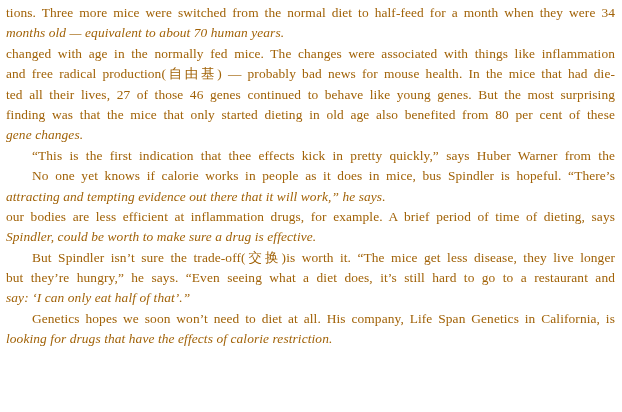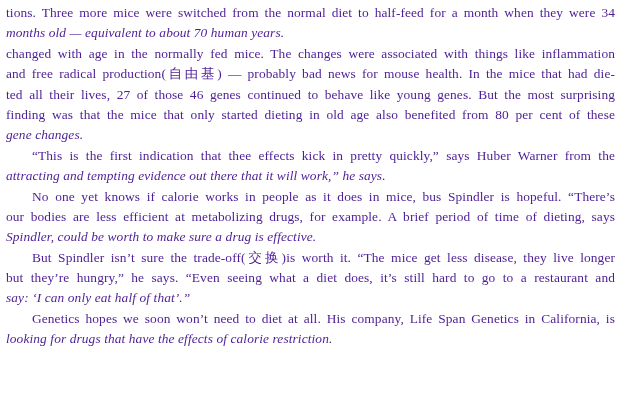--- a/index.html
+++ b/index.html
@@ -32,31 +32,31 @@
     text-align-last: left;
     font-style: italic;
   }
   .line.indent {
     text-indent: 26px;
   }
 </style>
 </head>
 <body style="background: rgb(255, 255, 255);">
 
-<main class="page" style="color: #4c1d95;">
+<main class="page" style="color: #a16207;">
     <div class="line">tions. Three more mice were switched from the normal diet to half-feed for a month when they were 34</div>
     <div class="line end">months old — equivalent to about 70 human years.</div>
     <div class="line">changed with age in the normally fed mice. The changes were associated with things like inflammation</div>
     <div class="line">and free radical production(自由基) — probably bad news for mouse health. In the mice that had die-</div>
     <div class="line">ted all their lives, 27 of those 46 genes continued to behave like young genes. But the most surprising</div>
     <div class="line">finding was that the mice that only started dieting in old age also benefited from 80 per cent of these</div>
     <div class="line end">gene changes.</div>
     <div class="line indent">“This is the first indication that thee effects kick in pretty quickly,” says Huber Warner from the</div>
+    <div class="line indent">No one yet knows if calorie works in people as it does in mice, bus Spindler is hopeful. “There’s</div>
     <div class="line end">attracting and tempting evidence out there that it will work,” he says.</div>
-    <div class="line indent">No one yet knows if calorie works in people as it does in mice, bus Spindler is hopeful. “There’s</div>
-    <div class="line">our bodies are less efficient at metabolizing drugs, for example. A brief period of time of dieting, says</div>
+    <div class="line">our bodies are less efficient at inflammation drugs, for example. A brief period of time of dieting, says</div>
     <div class="line end">Spindler, could be worth to make sure a drug is effective.</div>
     <div class="line indent">But Spindler isn’t sure the trade-off(交换)is worth it. “The mice get less disease, they live longer</div>
     <div class="line">but they’re hungry,” he says. “Even seeing what a diet does, it’s still hard to go to a restaurant and</div>
     <div class="line end">say: ‘I can only eat half of that’.”</div>
     <div class="line indent">Genetics hopes we soon won’t need to diet at all. His company, Life Span Genetics in California, is</div>
     <div class="line end">looking for drugs that have the effects of calorie restriction.</div>
   </main>
 
 </body></html>

